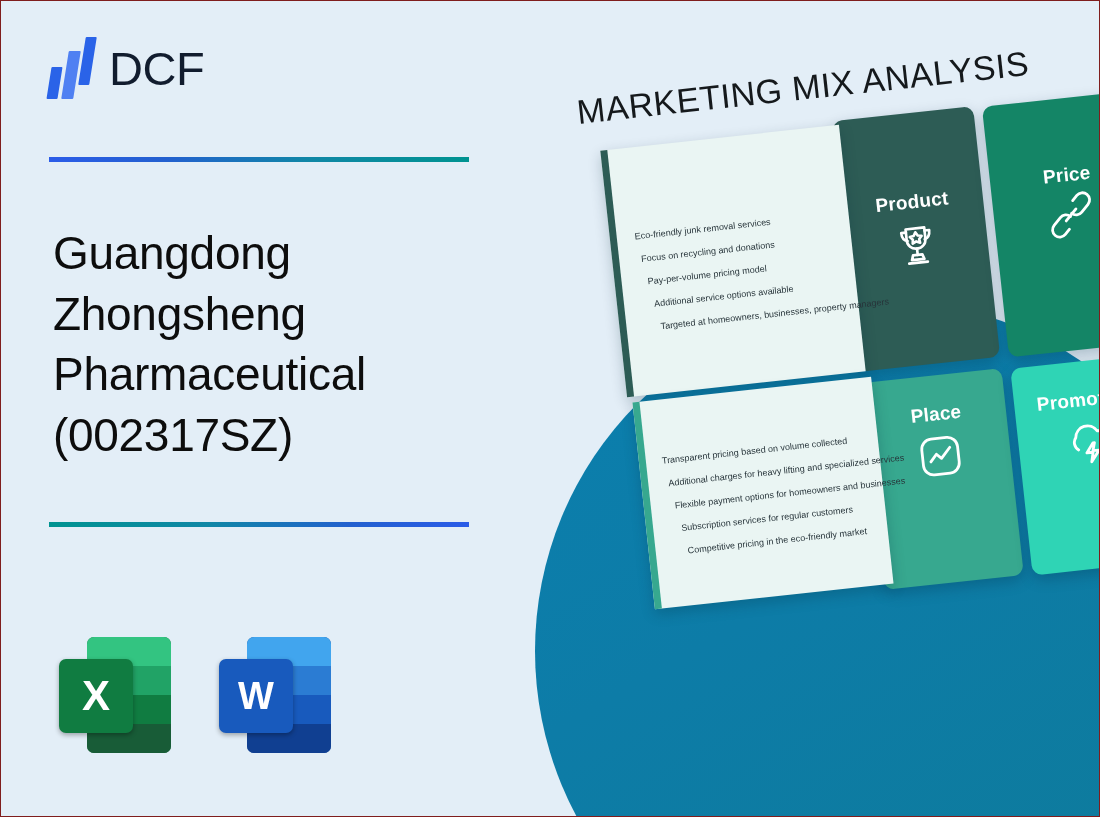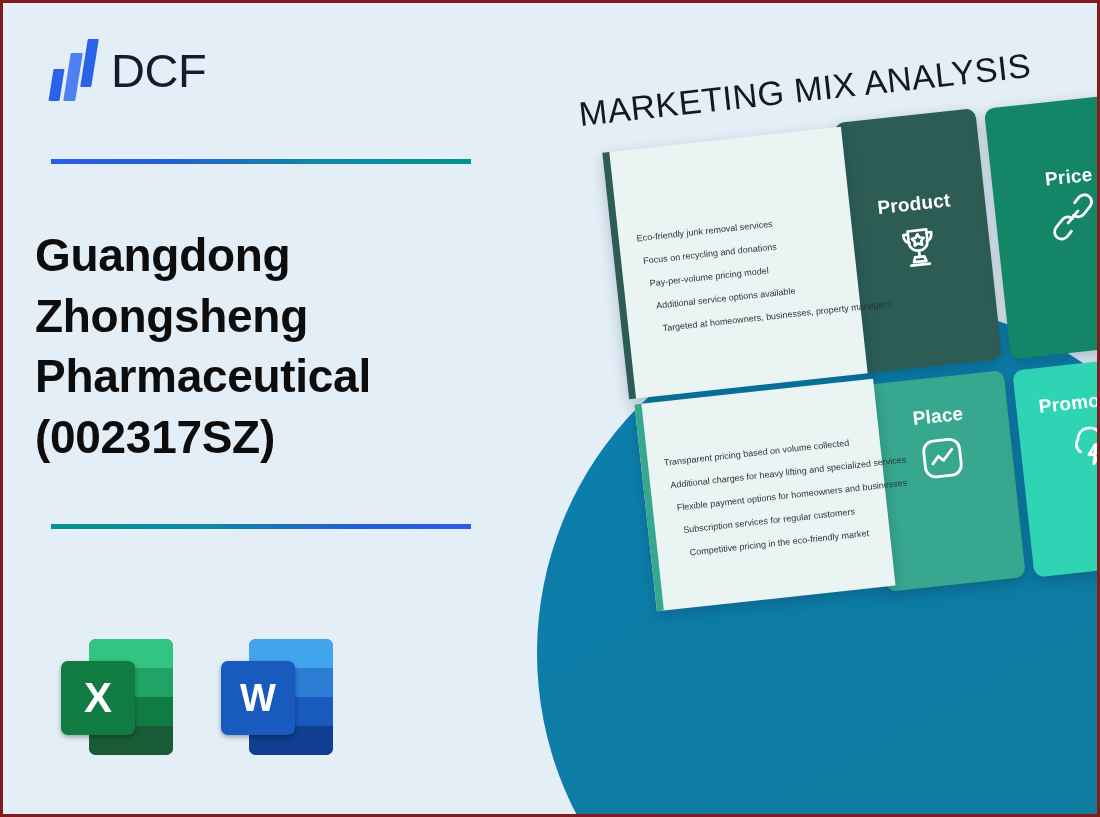--- a/index.html
+++ b/index.html
@@ -6,43 +6,43 @@
   html,body { width:1100px; height:817px; }
   body {
     background:#e3eef7;
     font-family:"Liberation Sans", sans-serif;
     overflow:hidden;
     position:relative;
   }
   .page {
     position:absolute; inset:0;
     background:#e3eef7;
-    border:3px solid #7f1d1d;
+    border:1px solid #7f1d1d;
     overflow:hidden;
     padding-left:21px;
   }
 
   
   .left { position:absolute; left:0; top:0; width:520px; height:817px; }
 
   .brand { position:absolute; left:48px; top:36px; display:flex; align-items:center; gap:14px; }
   .brand-mark { position:relative; width:46px; height:62px; }
   .brand-mark i { position:absolute; display:block; transform:skewX(-9deg); border-radius:1px; }
   .bar1 { left:0px;  top:30px; width:11px; height:32px; background:#2a63e8; }
   .bar2 { left:16px; top:14px; width:12px; height:48px; background:#4f80f2; }
   .bar3 { left:33px; top:0px;  width:11px; height:48px; background:#2a63e8; }
   .brand-text { font-size:47px; font-weight:400; color:#111c2e; letter-spacing:-0.5px; line-height:1; }
 
   .rule { position:absolute; left:48px; width:420px; height:5px; }
   .rule-top { top:156px; background:linear-gradient(90deg,#2b5ce8 0%,#2360cf 28%,#1087a6 62%,#009391 100%); }
   .rule-bottom { top:521px; background:linear-gradient(90deg,#009391 0%,#1087a6 38%,#2360cf 72%,#2b5ce8 100%); }
 
   .title {
-    position:absolute; left:32px; top:222px; width:440px;
-    font-size:46px; line-height:1.32; font-weight:bold; color:#0d0d0d;
+    position:absolute; left:52px; top:222px; width:440px;
+    font-size:46px; line-height:1.32; font-weight:normal; color:#0d0d0d;
     letter-spacing:-0.3px;
   }
 
   .apps { position:absolute; left:58px; top:636px; display:flex; gap:48px; }
   .app { position:relative; width:112px; height:116px; }
 
   .app-body { position:absolute; right:0; top:0; width:84px; height:116px; border-radius:7px; overflow:hidden; }
   .x-body  { background:#1d6f42; }
   .w-body  { background:#1b4fa0; }
   .app-body span { position:absolute; left:0; right:0; display:block; }

